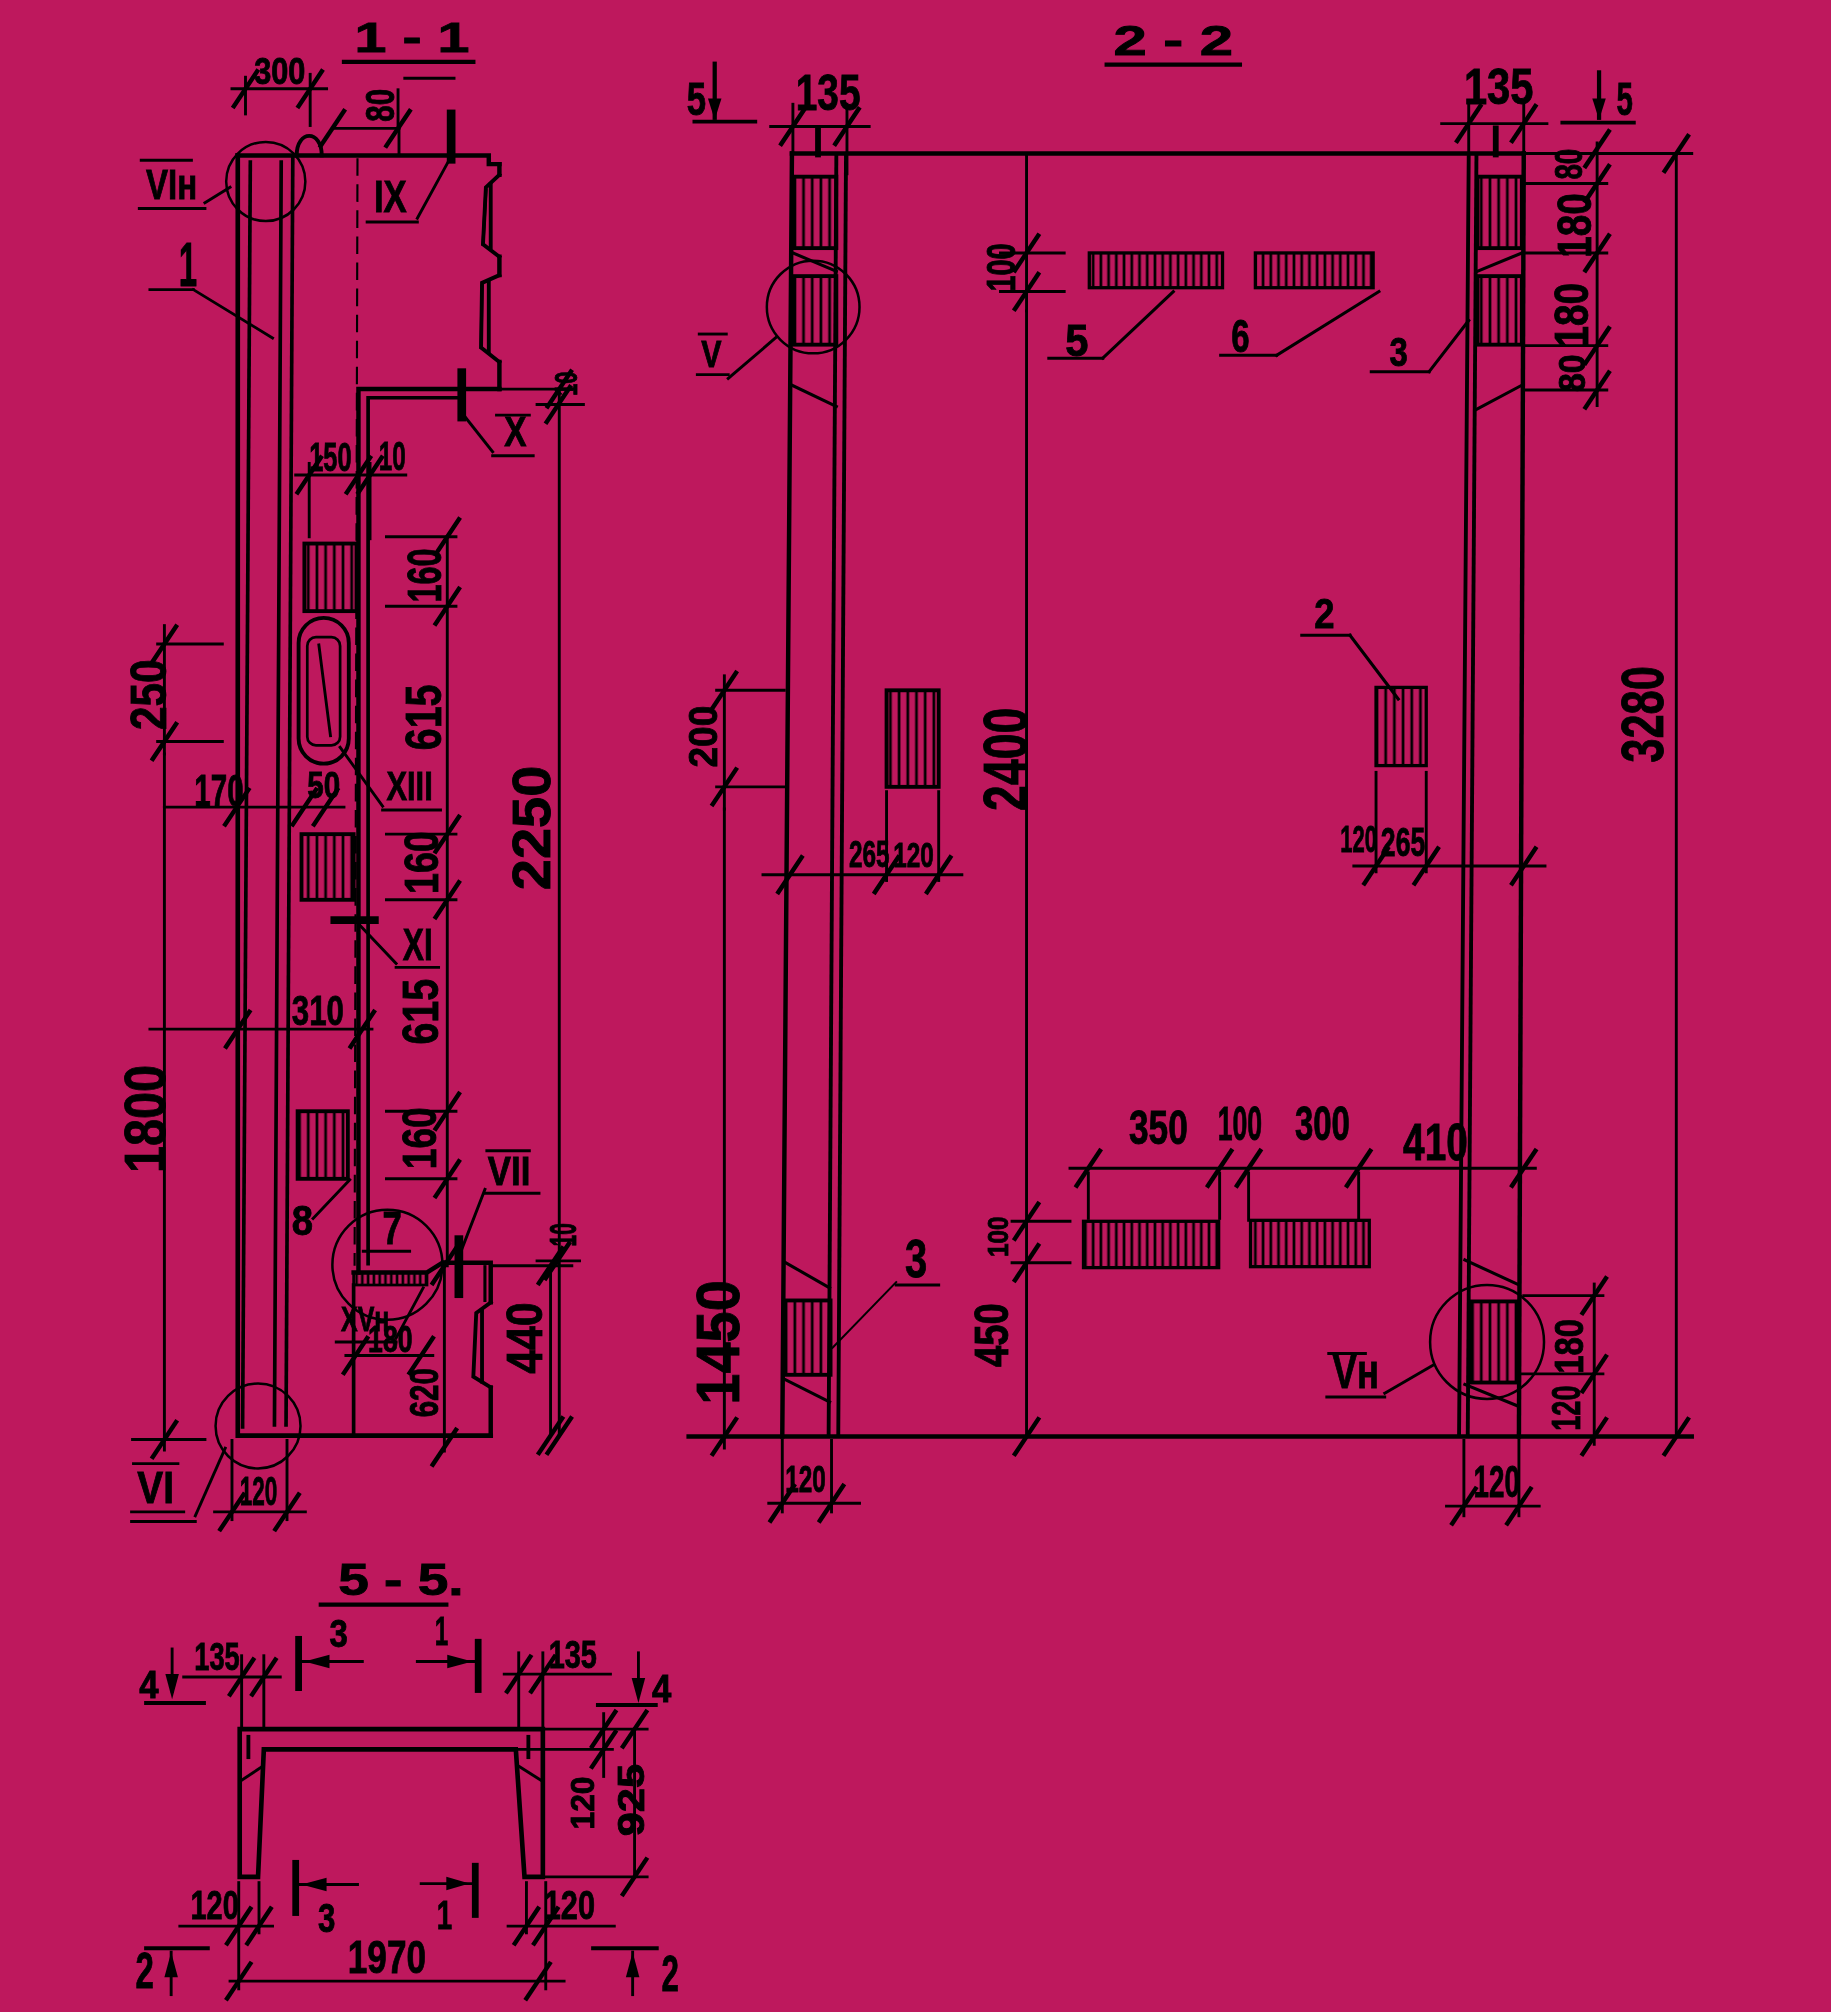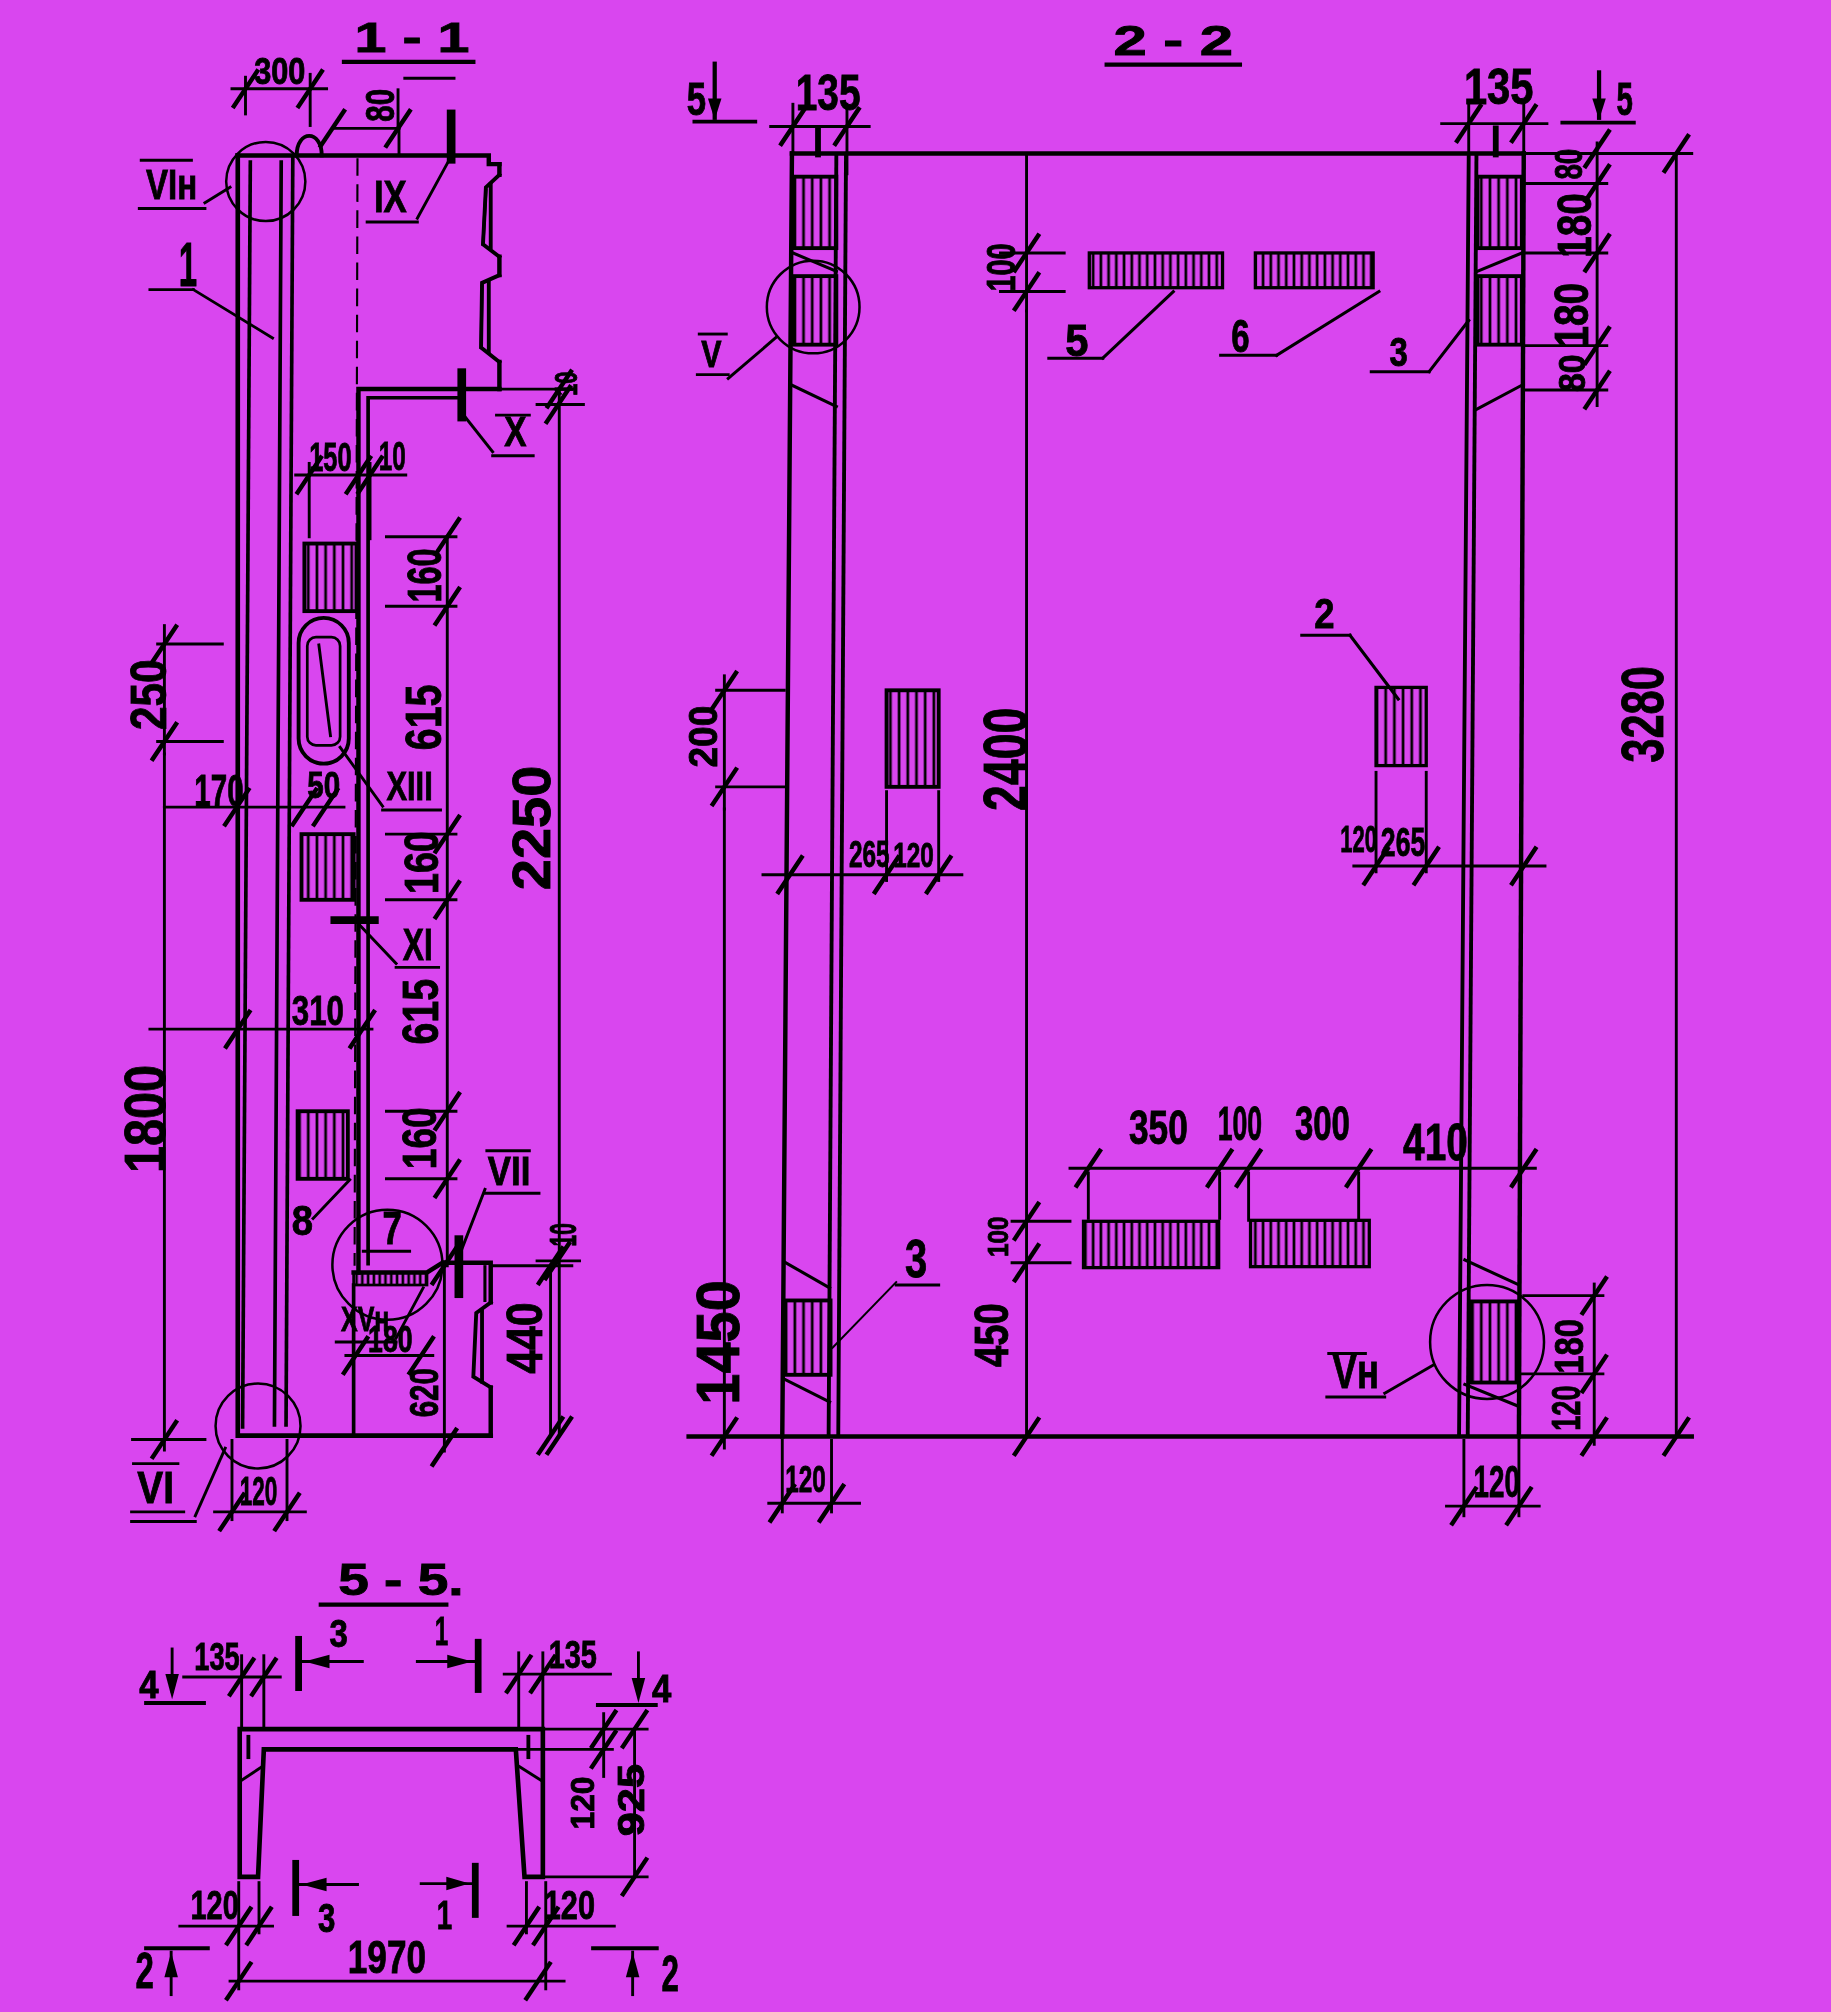--- a/index.html
+++ b/index.html
@@ -1,16 +1,16 @@
 <!DOCTYPE html>
 <html><head>
 <meta charset="utf-8">
 <style>
 html,body{margin:0;padding:0;background:#fff;}
-#page{width:1832px;height:2012px;position:relative;background:#d946ef;overflow:hidden;}
+#page{width:1832px;height:2012px;position:relative;background:#be185d;overflow:hidden;}
 text{font-family:"Liberation Sans",sans-serif;font-weight:bold;fill:#000;stroke:#000;stroke-width:0.9px;}
 </style>
 </head>
 <body>
 <div id="page">
 <svg width="1832" height="2012" viewBox="0 0 1897 2084">
 <defs>
 <pattern id="vh" width="9" height="10" patternUnits="userSpaceOnUse">
 <line x1="4" y1="0" x2="4" y2="10" stroke="#000" stroke-width="2.8"></line>
 </pattern>

